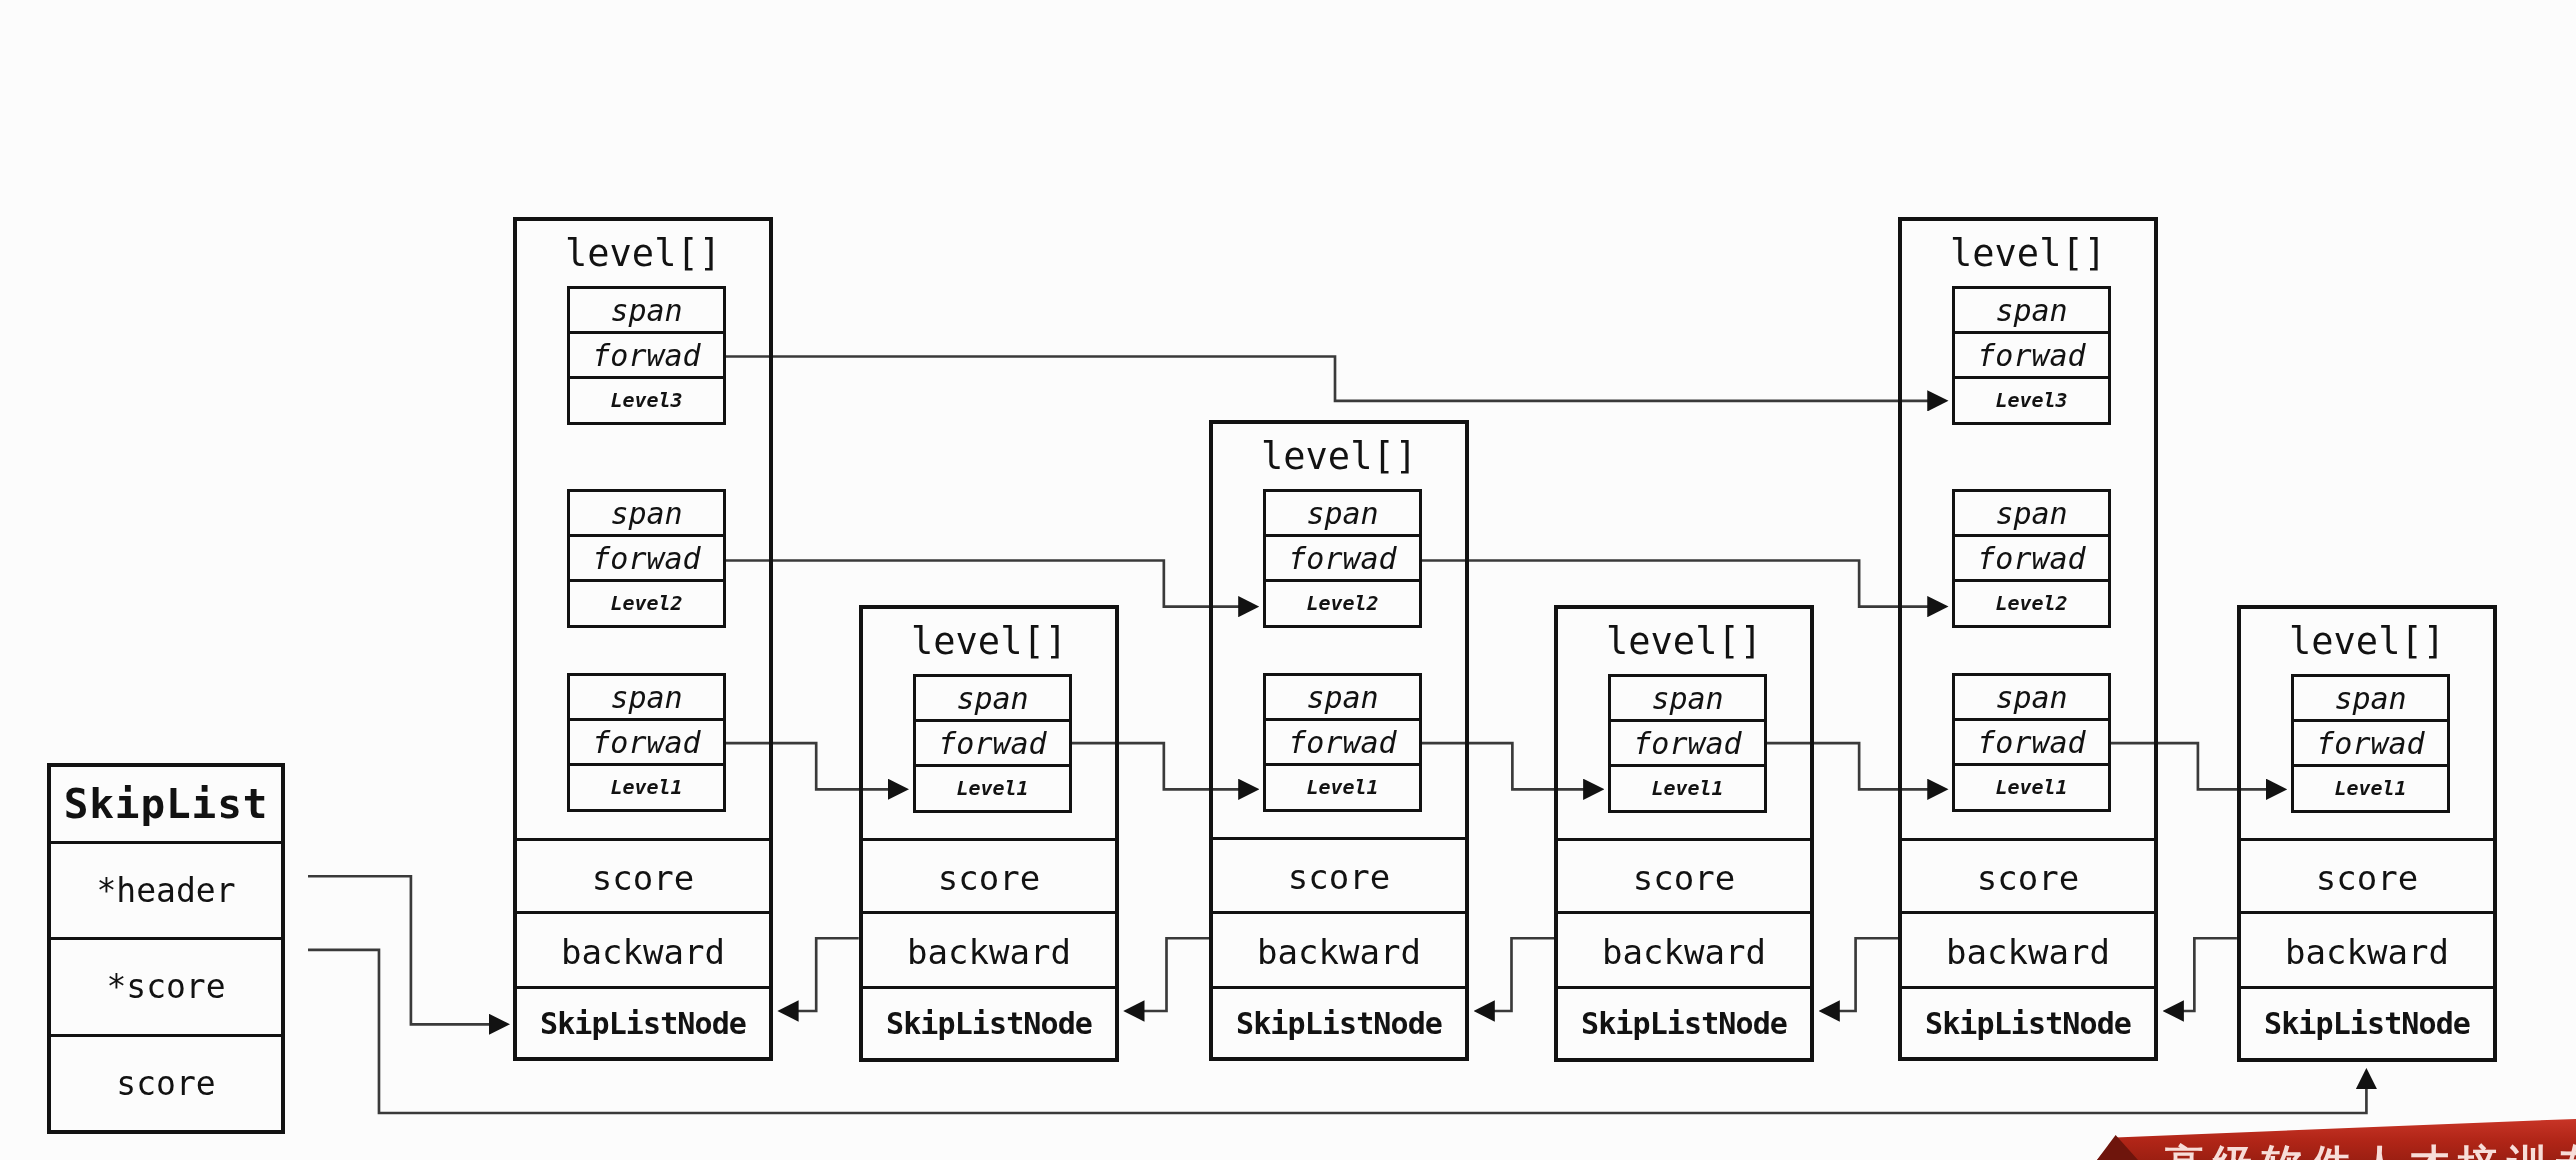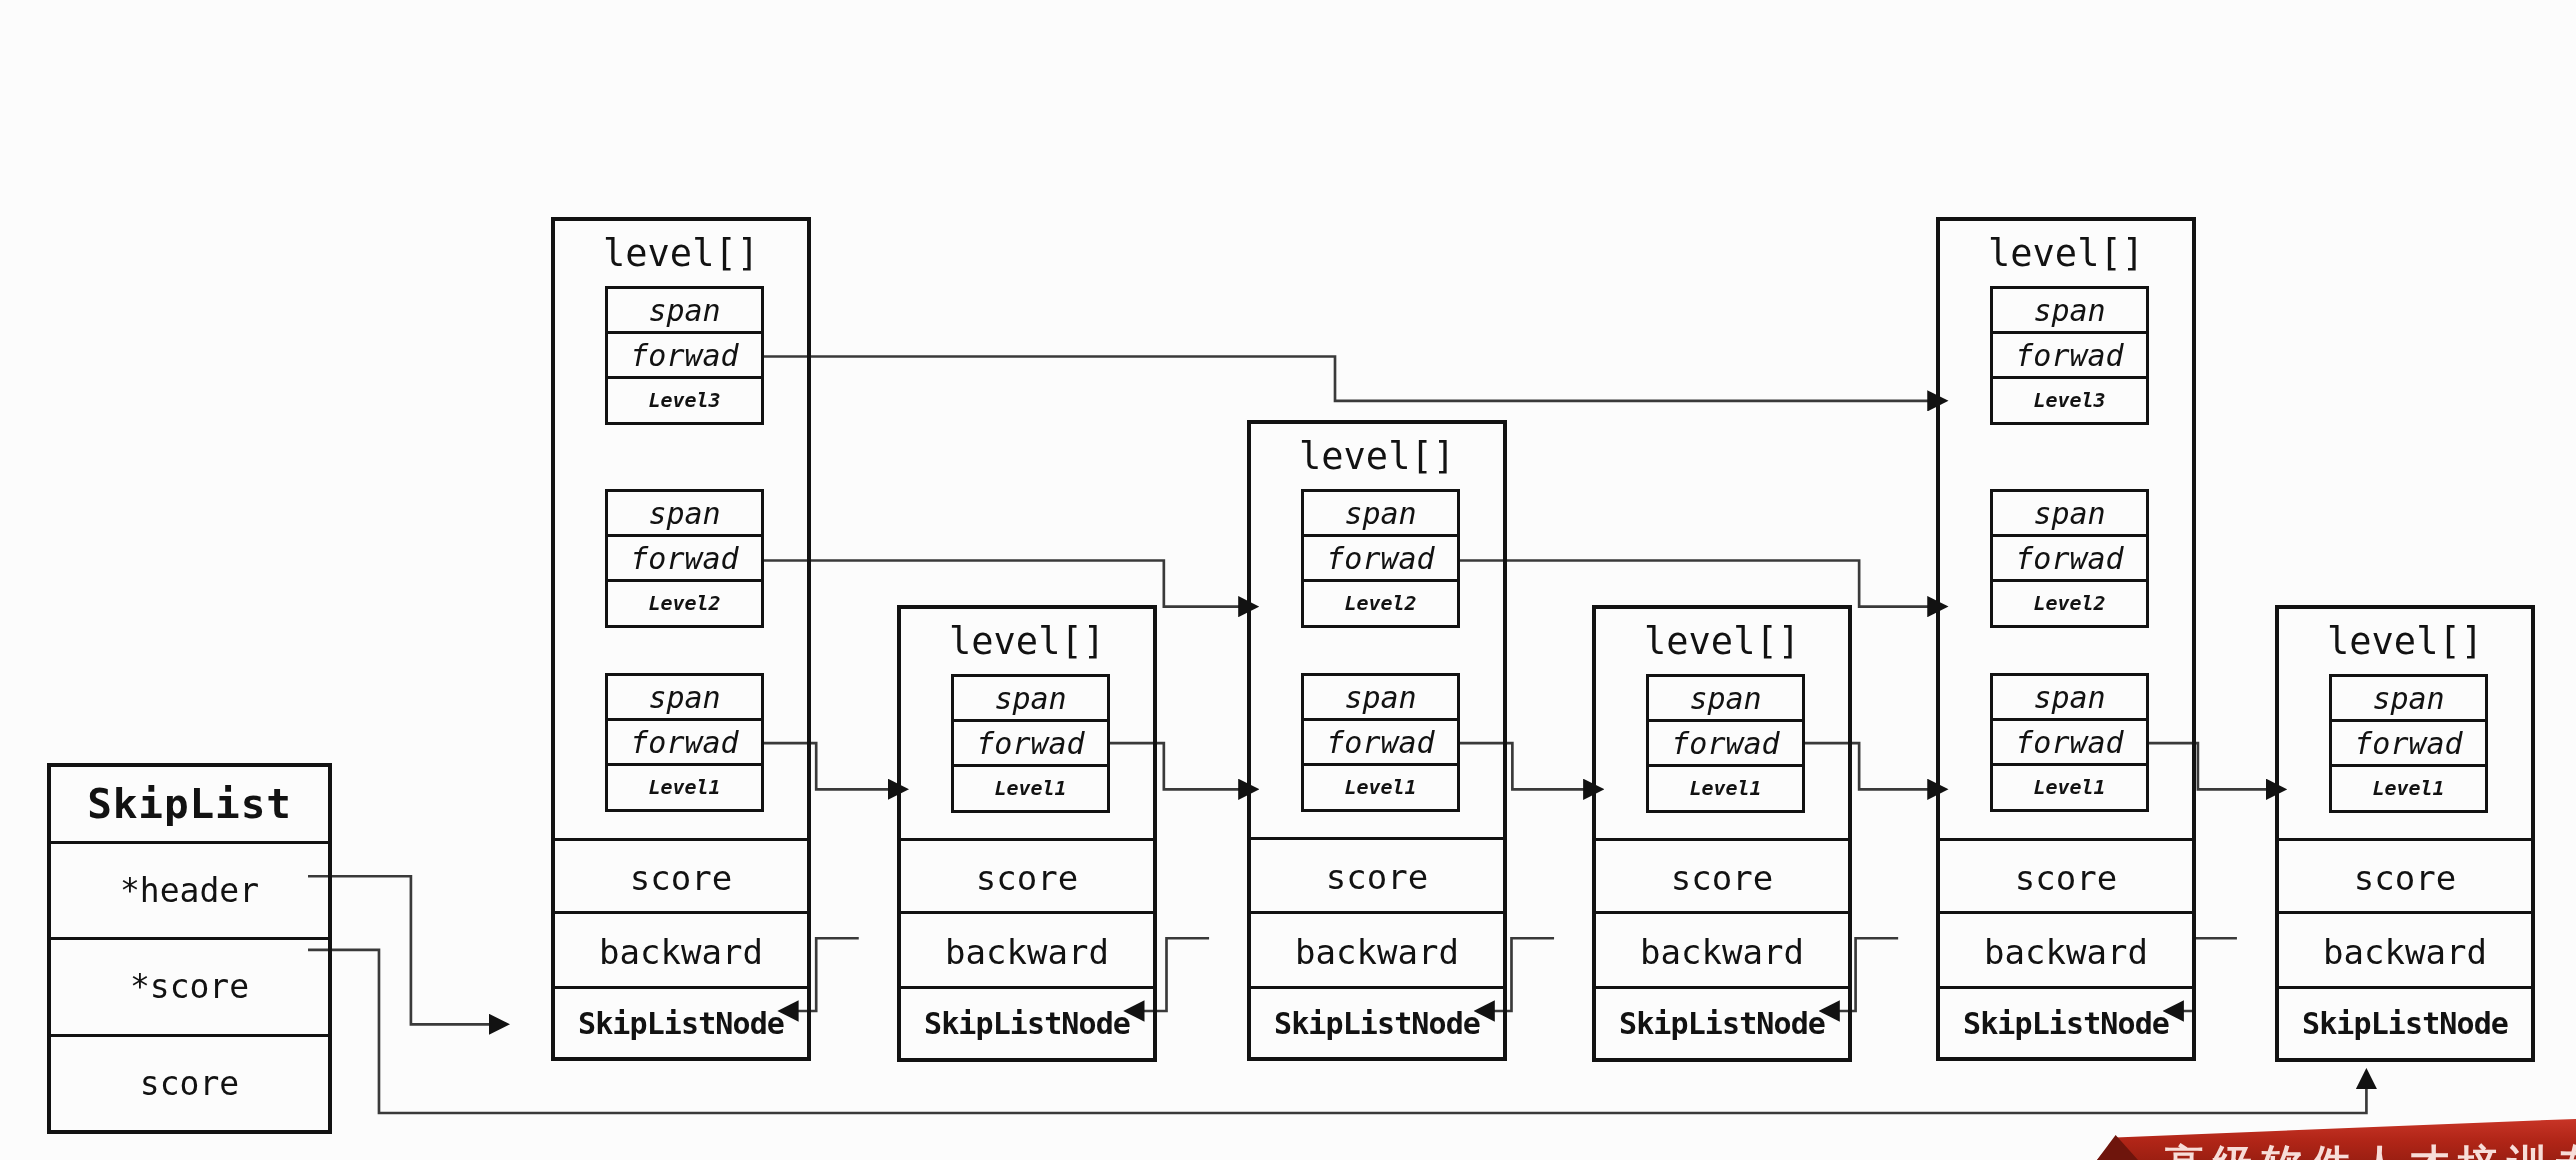--- a/index.html
+++ b/index.html
@@ -7,38 +7,37 @@
     position:relative; width:2576px; height:1160px;
     background:#fcfcfc; overflow:hidden;
     font-family:"DejaVu Sans Mono","Liberation Mono",monospace;
     color:#121212;
   }
   .wires{position:absolute;left:0;top:0;width:2576px;height:1160px;}
   .wires polyline{fill:none;stroke:#3a3a3a;stroke-width:3;}
 
   
   .slbox{
-    position:absolute; left:47px; top:763px; width:285px; height:371px;
+    position:absolute; left:47px; top:763px; width:238px; height:371px;
     border:4.4px solid #121212; box-sizing:border-box;
     display:flex; flex-direction:column;
   }
   .sl-title{
     height:74px; flex:none; display:flex; align-items:center; justify-content:center;
     font-weight:bold; font-size:41px; letter-spacing:0.9px;
   }
   .sl-row{
     flex:1; border-top:3.5px solid #121212;
     display:flex; align-items:center; justify-content:center; font-size:33px;
   }
 
   
   .node{
     position:absolute; width:260px; border:4.4px solid #121212; box-sizing:border-box;
     background:transparent;
-    margin-left:38px;
   }
   .node-title{
     position:absolute; left:0; right:0; top:0; height:64px;
     display:flex; align-items:center; justify-content:center; font-size:37px;
   }
   .lvl{
     position:absolute; left:50px; width:159px; height:139px;
     border:3.5px solid #121212; box-sizing:border-box; background:#fcfcfc;
   }
   .lvl-cell{

